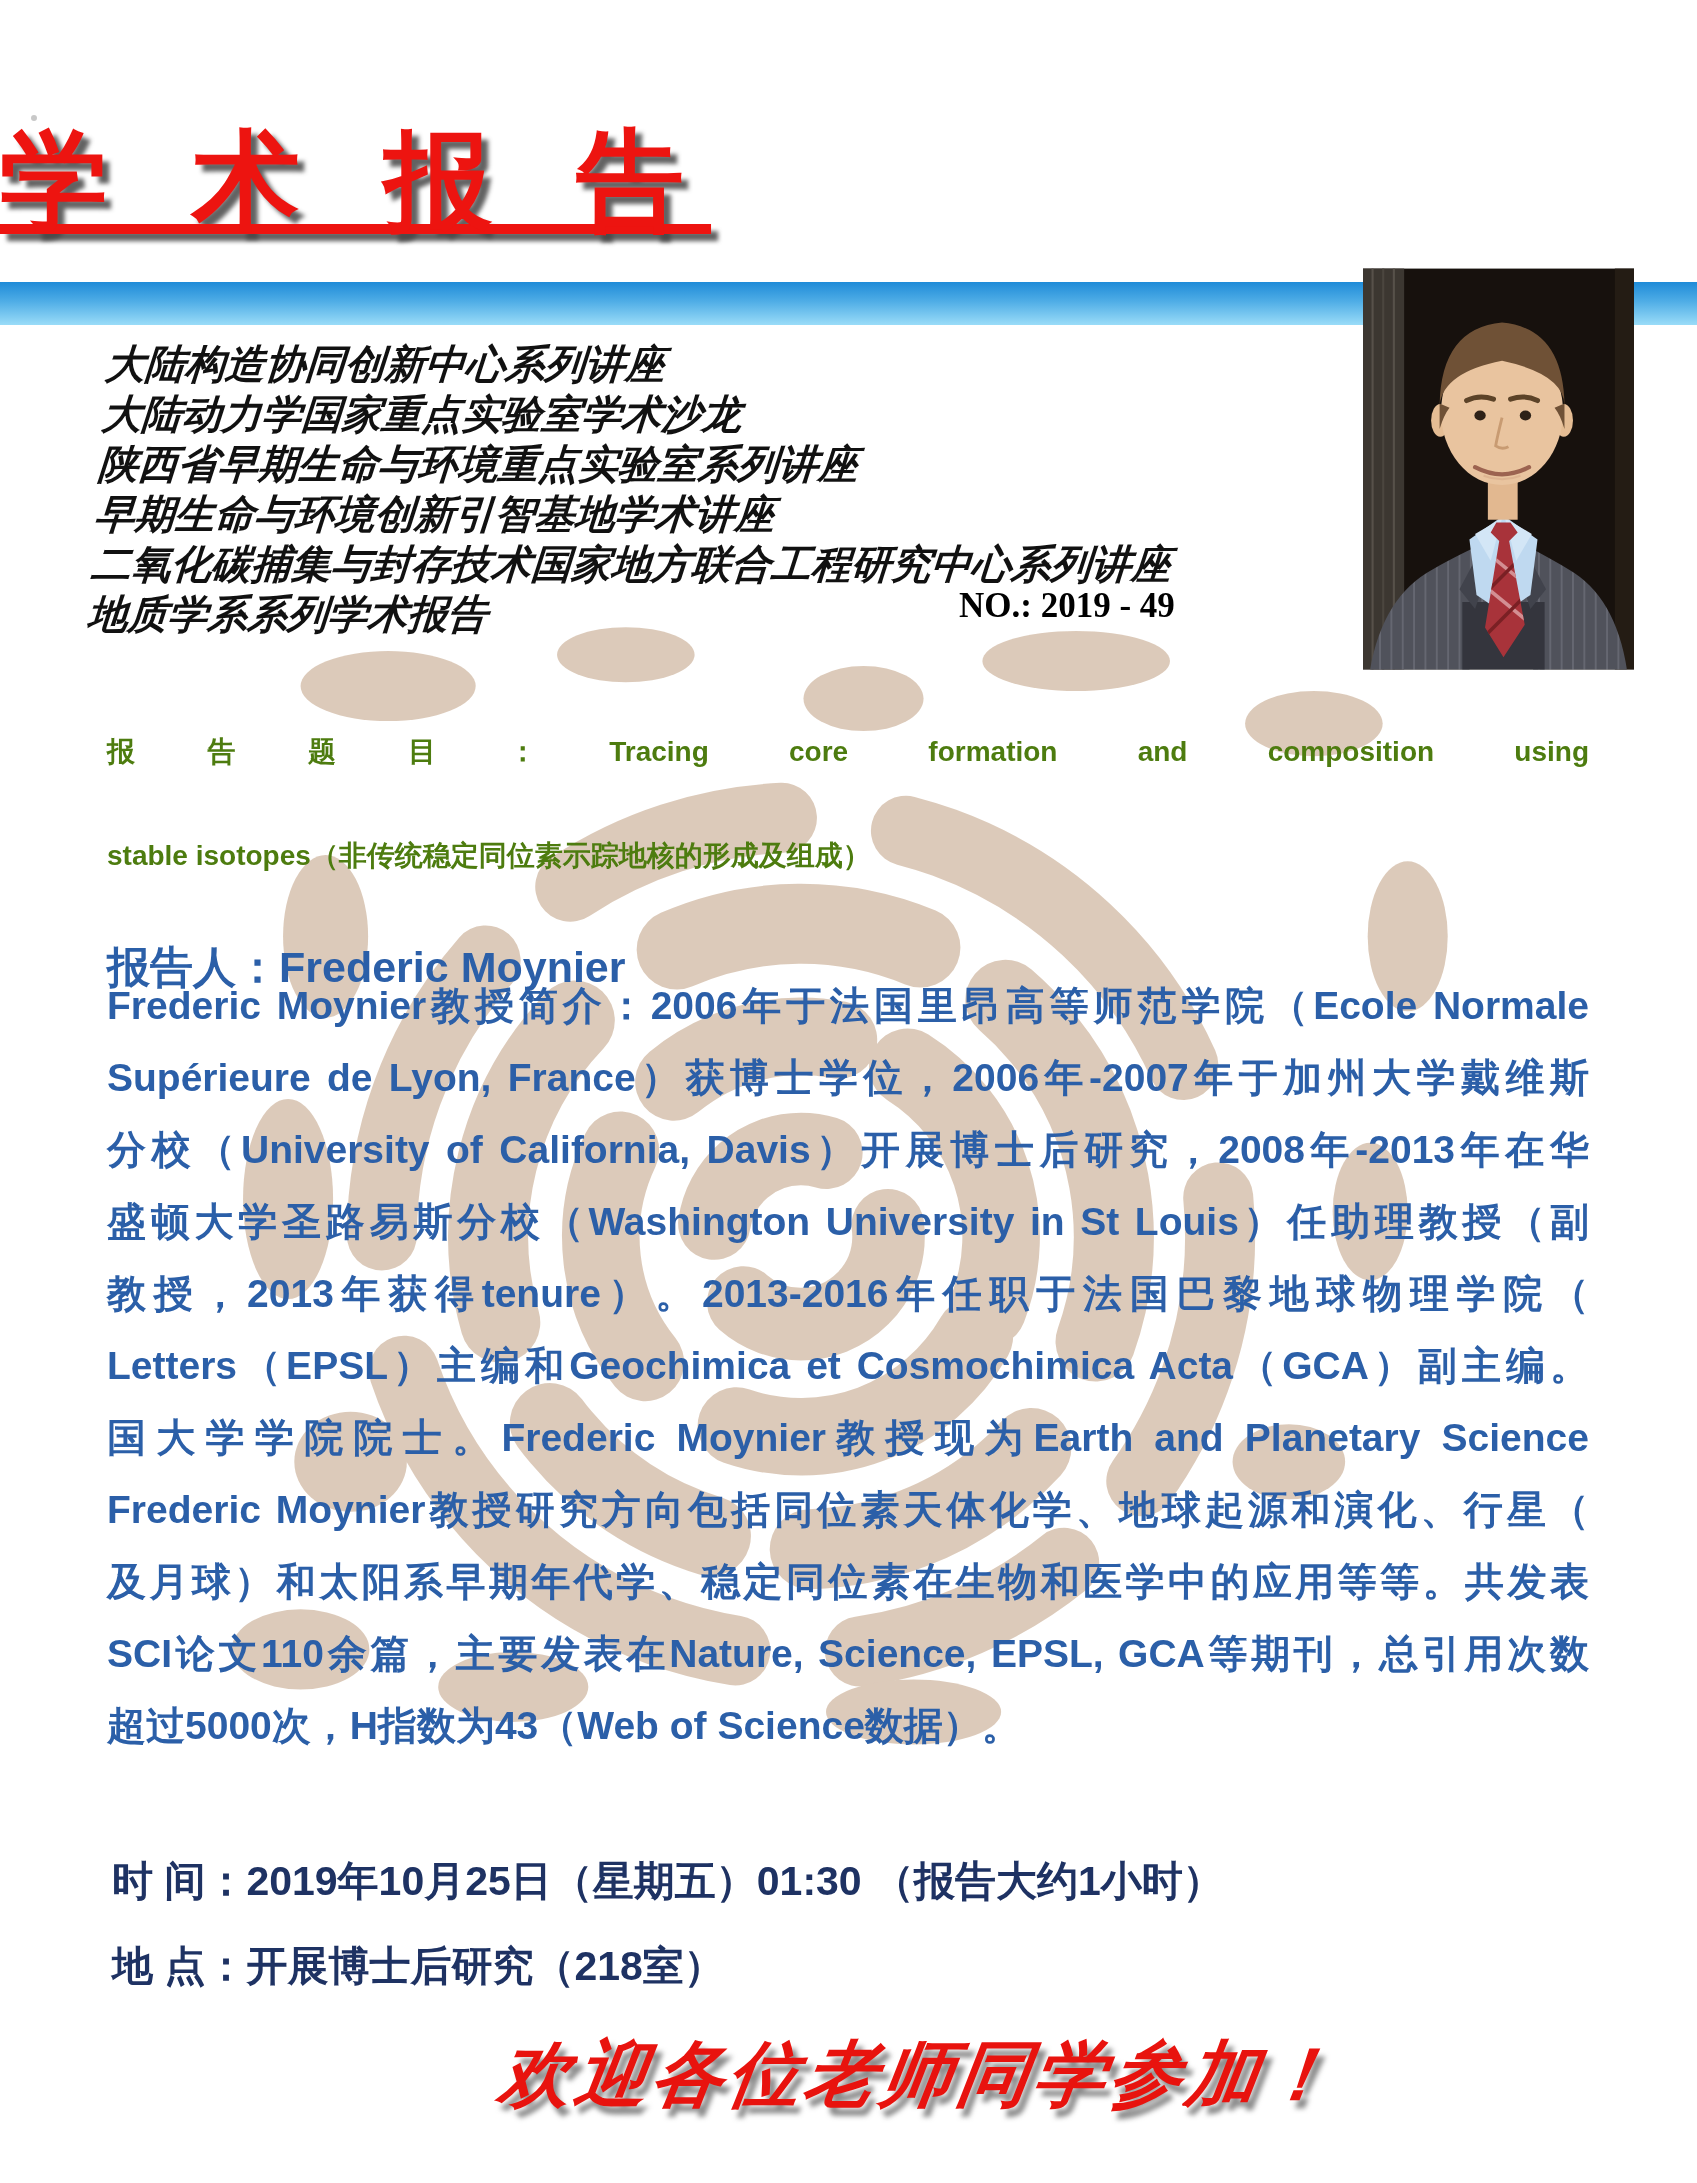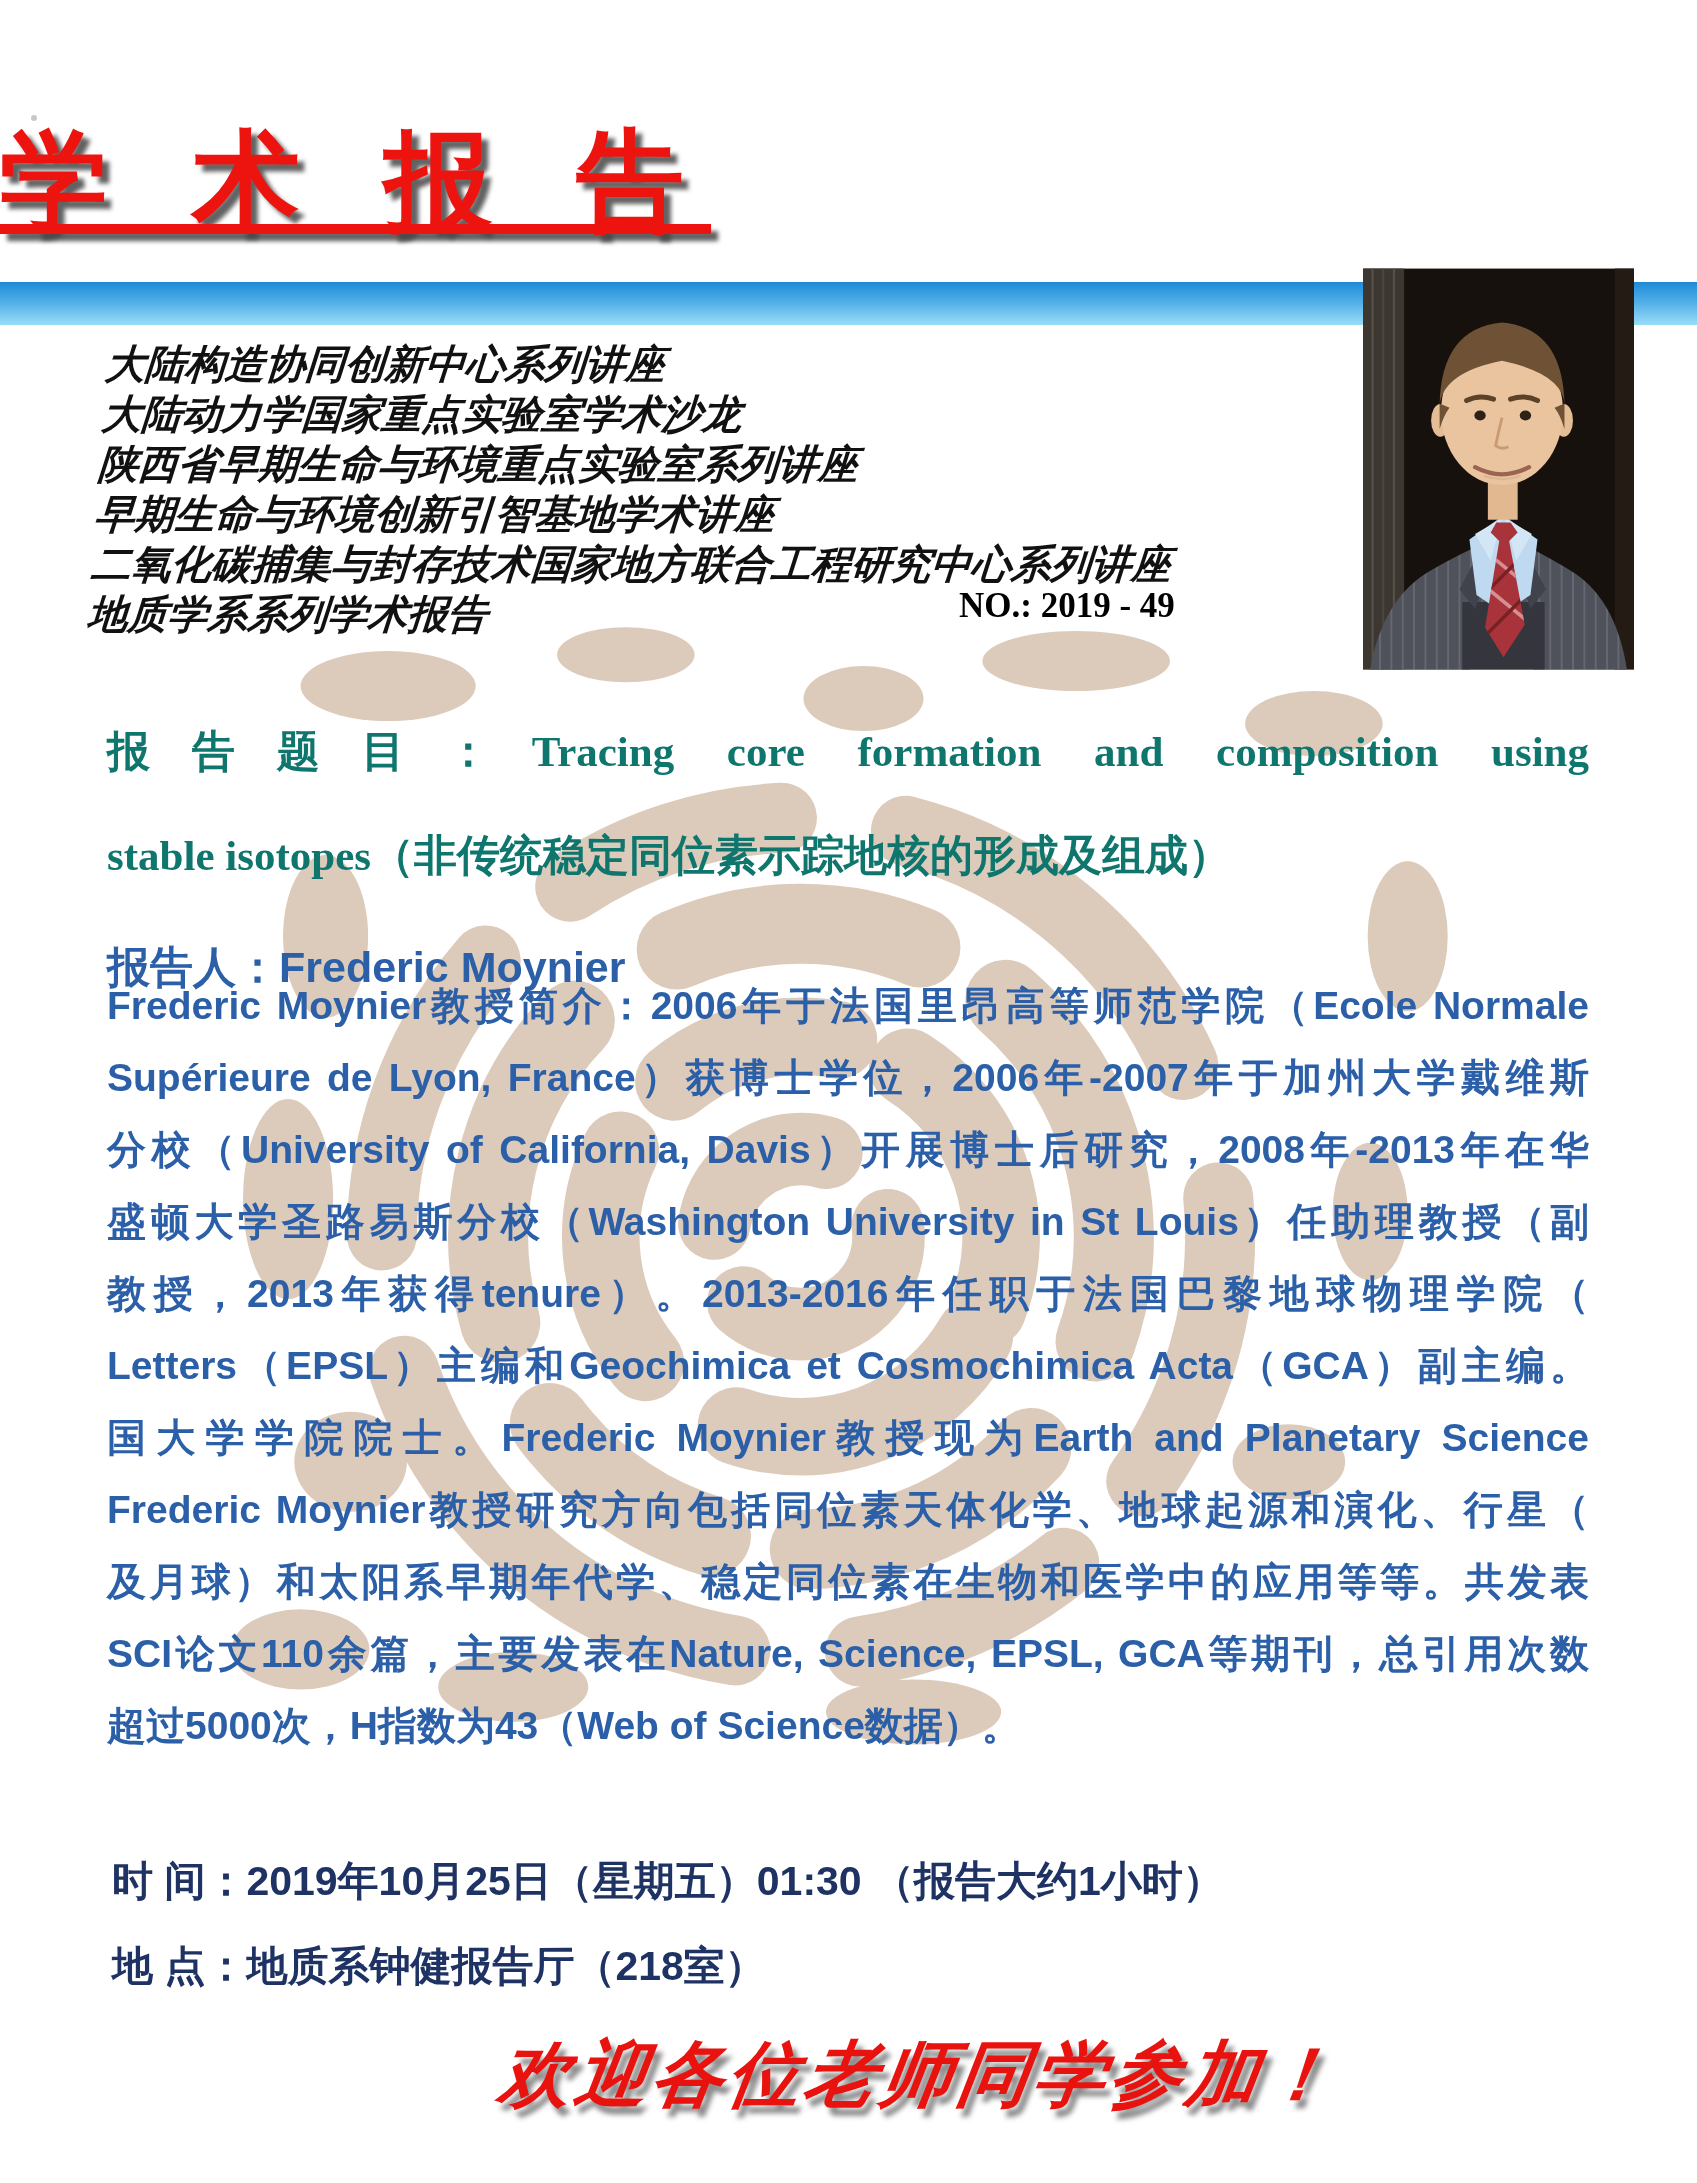--- a/index.html
+++ b/index.html
@@ -57,21 +57,21 @@
     position:absolute;left:213px;top:611px;width:1251px;height:1151px;
     z-index:0;opacity:.95;
   }
   .watermark svg{display:block;width:100%;height:100%;}
   
   .content{
     position:absolute;left:107px;top:700px;width:1482px;z-index:5;
     color:#2B5FA8;font-weight:bold;
   }
   .report-line{
-    font-size:43px;line-height:104px;color:#0f766e;font-family:Liberation Serif, serif;
+    font-size:28px;line-height:104px;color:#4d7c0f;
   }
   .just{
     text-align:justify;
     text-align-last:justify;
   }
   .speaker-line{
     font-size:43px;line-height:104px;margin-top:7.1px;color:#2B5FA8;
   }
   .bio{
     position:absolute;left:107px;top:970px;width:1482px;z-index:5;
@@ -221,18 +221,18 @@
     <div class="bio-line just">教授，2013年获得tenure）。2013-2016年任职于法国巴黎地球物理学院（</div>
     <div class="bio-line just">Letters（EPSL）主编和Geochimica et Cosmochimica Acta（GCA）副主编。</div>
     <div class="bio-line just">国大学学院院士。Frederic Moynier教授现为Earth and Planetary Science</div>
     <div class="bio-line just">Frederic Moynier教授研究方向包括同位素天体化学、地球起源和演化、行星（</div>
     <div class="bio-line just">及月球）和太阳系早期年代学、稳定同位素在生物和医学中的应用等等。共发表</div>
     <div class="bio-line just">SCI论文110余篇，主要发表在Nature, Science, EPSL, GCA等期刊，总引用次数</div>
     <div class="bio-line">超过5000次，H指数为43（Web of Science数据）。</div>
   </div>
 
   <div class="time-line">时 间：2019年10月25日（星期五）01:30 （报告大约1小时）</div>
-  <div class="place-line">地 点：地质系钟健报告厅（218室）</div>
+  <div class="place-line">地 点：开展博士后研究（218室）</div>
 
   <div class="welcome">欢迎各位老师同学参加！</div>
 
 </div>
 
 
 </body></html>

